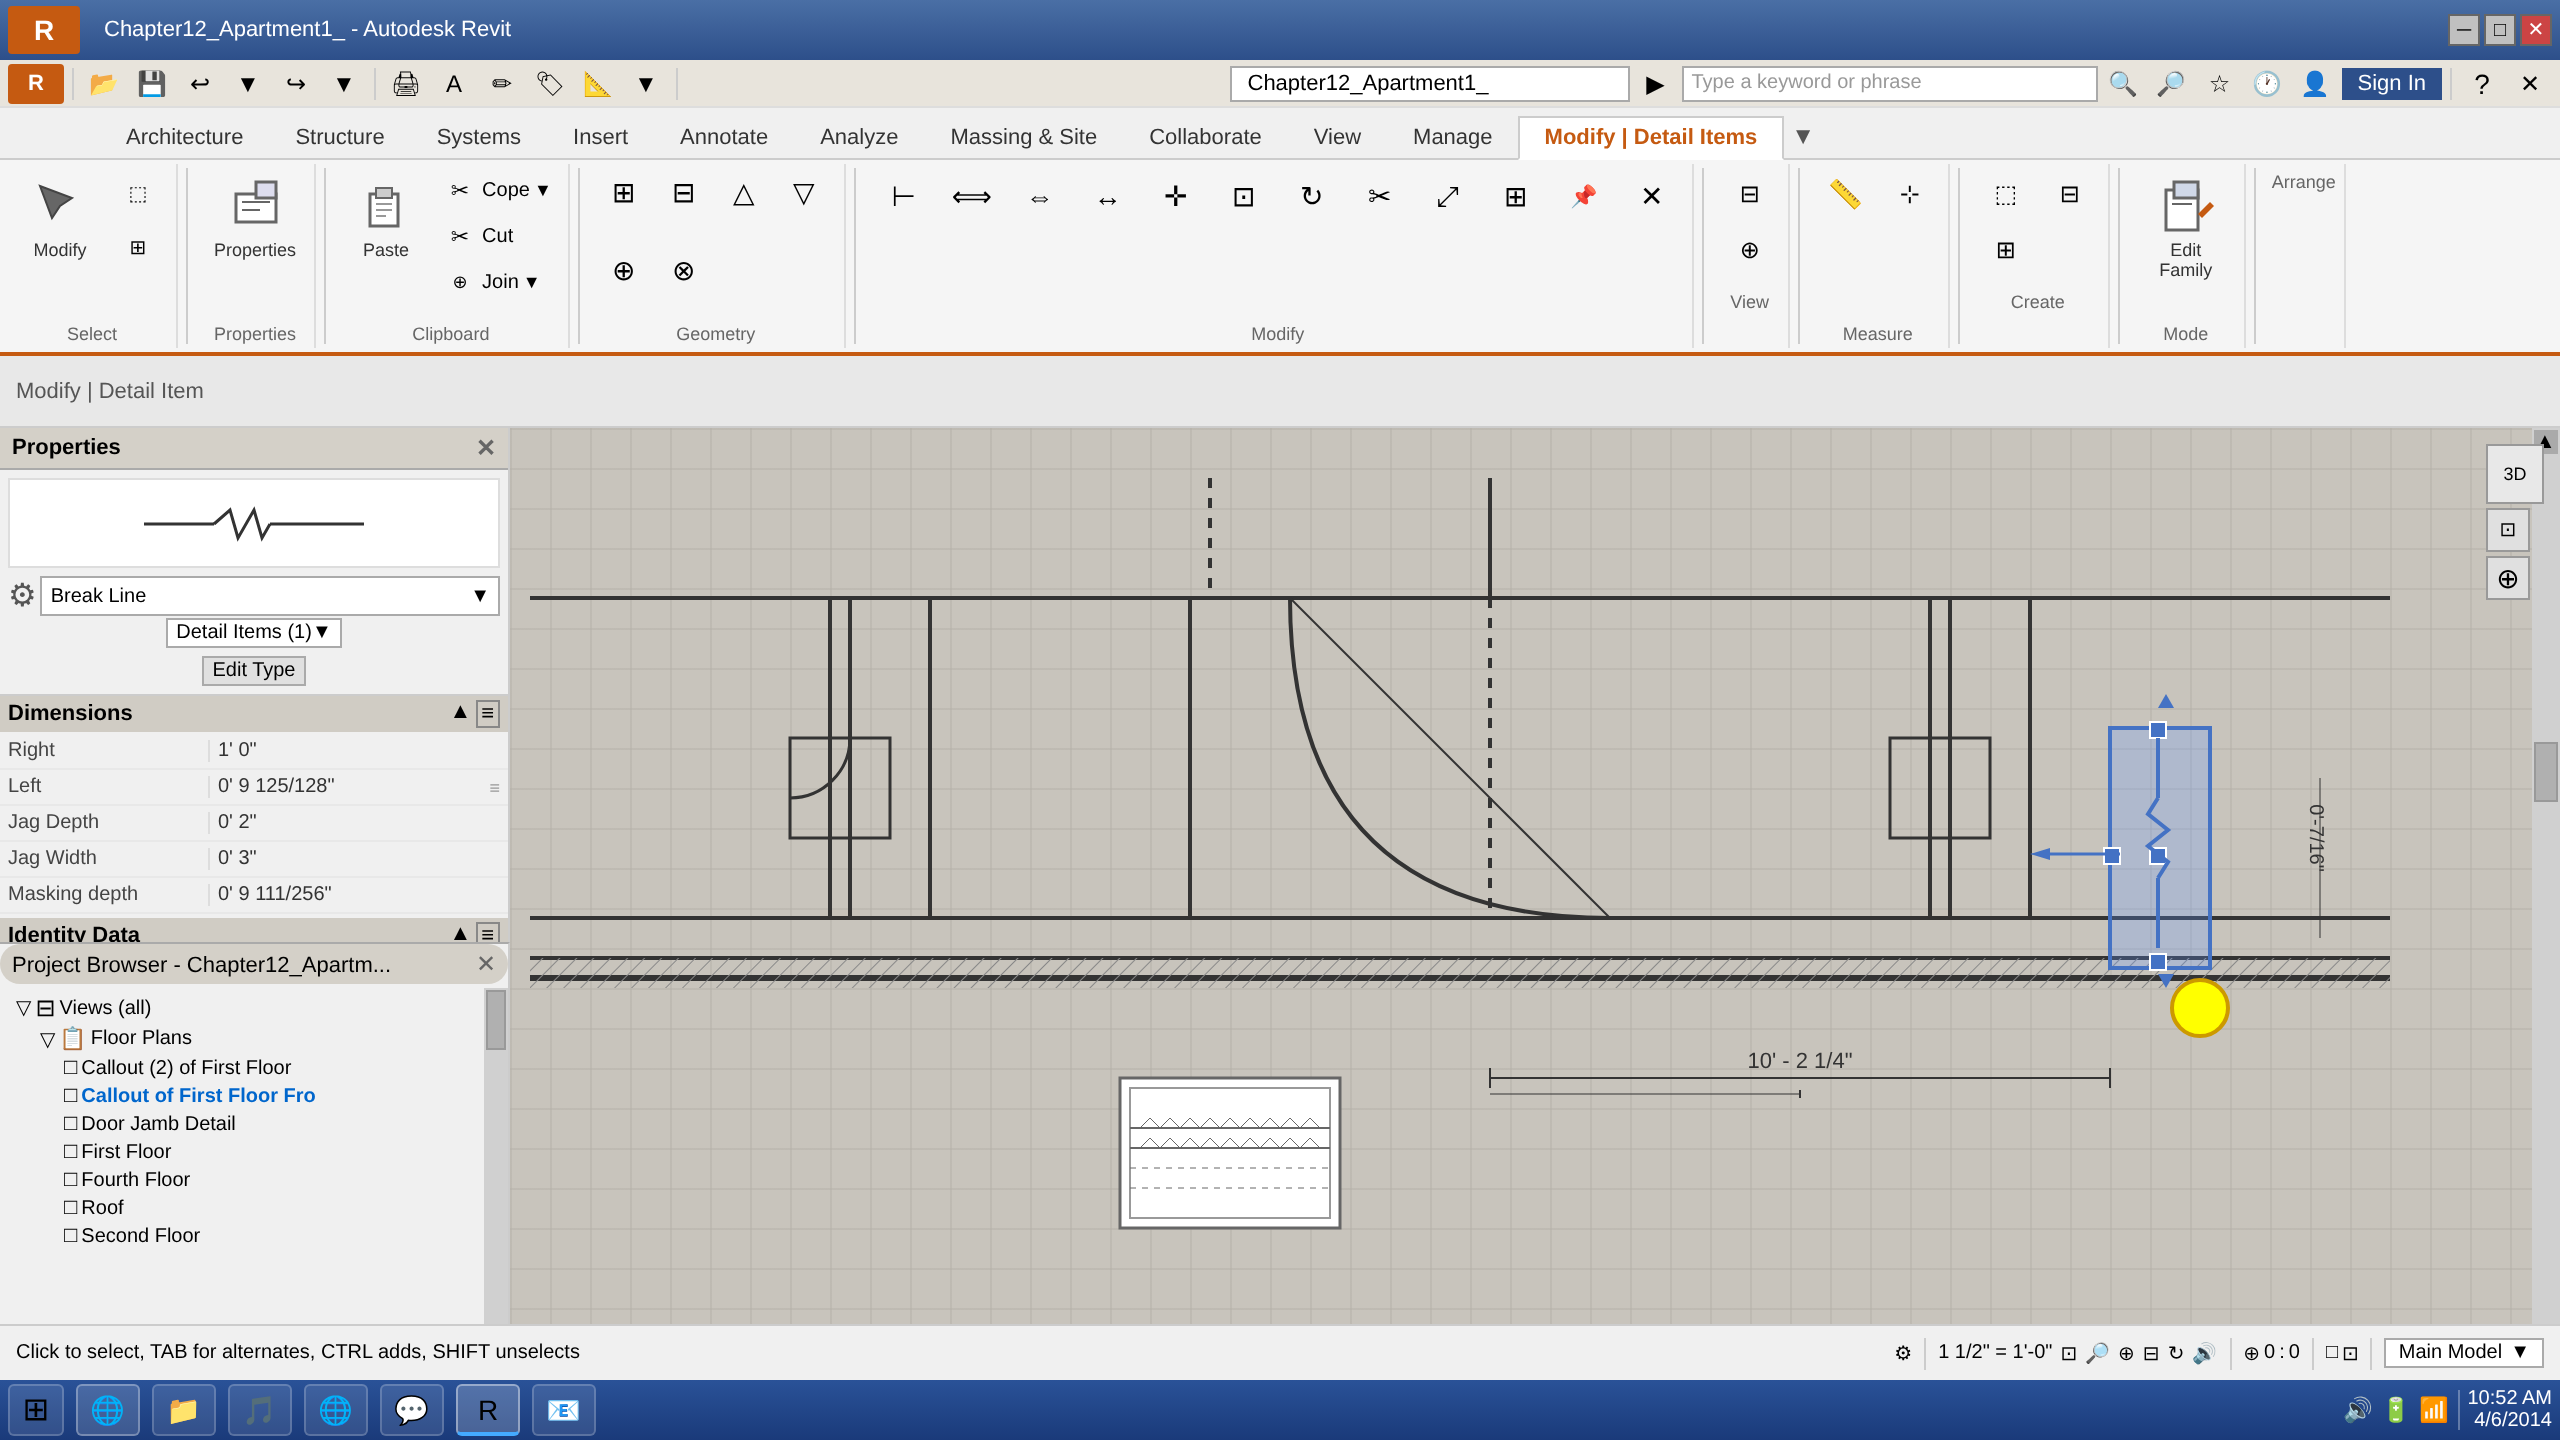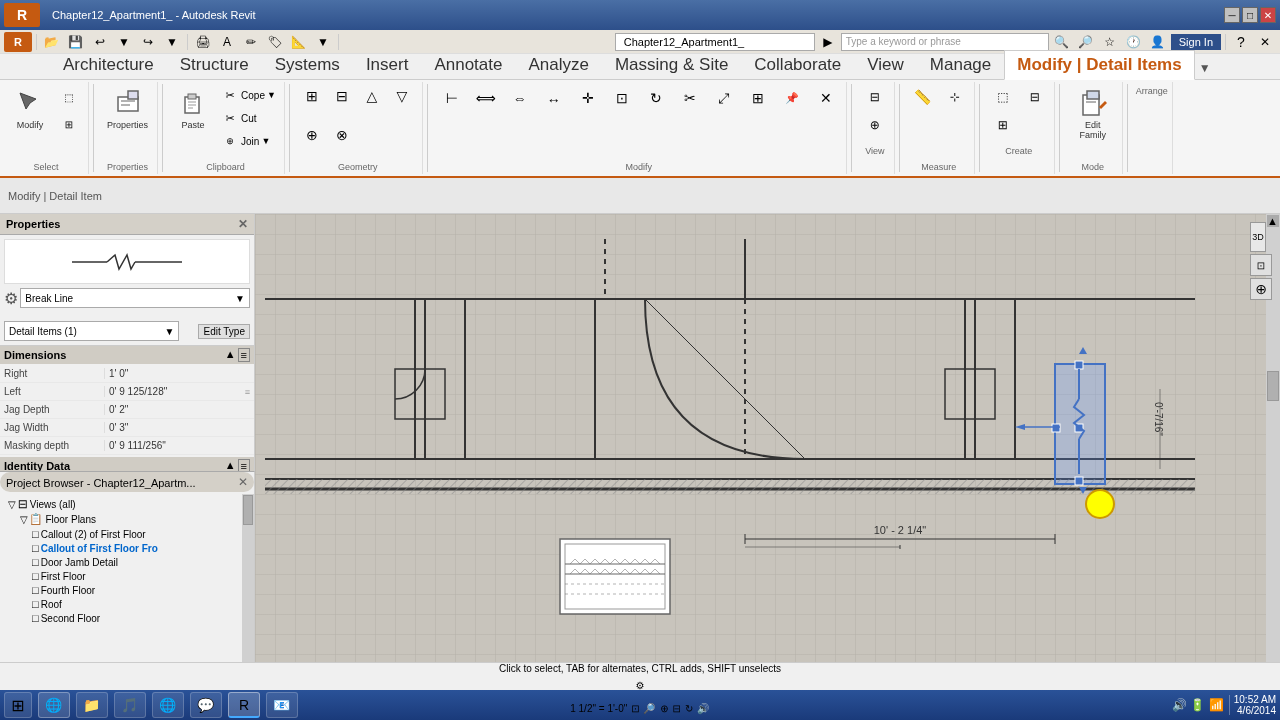--- a/index.html
+++ b/index.html
@@ -6,21 +6,21 @@
     body { font-family: 'Segoe UI', Arial, sans-serif; font-size: 11px; background: #d4d0c8; width: 1280px; height: 720px; overflow: hidden; }
     
     
     #title-bar { height: 30px; background: linear-gradient(to bottom, #4a6fa5, #2d4f8a); display: flex; align-items: center; justify-content: space-between; padding: 0 4px; }
     #title-bar .left { display: flex; align-items: center; gap: 4px; }
     #title-bar .controls { display: flex; gap: 2px; }
     #title-bar .ctrl-btn { width: 16px; height: 16px; background: #c0c0c0; border: 1px solid #666; font-size: 10px; display: flex; align-items: center; justify-content: center; cursor: pointer; }
     
     
     #ribbon-tabs { height: 26px; background: #f0f0f0; border-bottom: 1px solid #ccc; display: flex; align-items: flex-end; padding-left: 50px; }
-    .ribbon-tab { padding: 4px 12px; font-size: 17px; cursor: pointer; border: 1px solid transparent; border-bottom: none; background: transparent; color: #333; }
+    .ribbon-tab { padding: 4px 12px; font-size: 11px; cursor: pointer; border: 1px solid transparent; border-bottom: none; background: transparent; color: #333; }
     .ribbon-tab.active { background: #fff; border-color: #ccc; border-bottom: 1px solid #fff; margin-bottom: -1px; color: #c55a11; font-weight: bold; }
     
     
     #ribbon { height: 98px; background: #f5f5f5; border-bottom: 2px solid #c55a11; display: flex; align-items: stretch; padding: 2px 4px; gap: 2px; overflow: hidden; }
     .ribbon-group { display: flex; flex-direction: column; align-items: center; border-right: 1px solid #ddd; padding: 2px 4px; min-width: fit-content; }
     .ribbon-group-content { display: flex; align-items: flex-start; gap: 2px; flex: 1; }
     .ribbon-group-label { font-size: 9px; color: #666; margin-top: 2px; text-align: center; }
     .ribbon-btn { display: flex; flex-direction: column; align-items: center; padding: 2px 4px; cursor: pointer; border: 1px solid transparent; border-radius: 2px; min-width: 36px; gap: 1px; }
     .ribbon-btn .icon { width: 32px; height: 32px; display: flex; align-items: center; justify-content: center; font-size: 20px; }
     .ribbon-btn .label { font-size: 9px; text-align: center; color: #333; white-space: nowrap; }
@@ -393,21 +393,21 @@
         </div>
         <div style="display:flex;align-items:center;gap:3px;">
           <div style="display:flex;align-items:center;gap:2px;flex:1;">
             <span style="font-size:16px;color:#555;">⚙</span>
             <div style="flex:1;background:white;border:1px solid #aaa;height:20px;padding:1px 4px;font-size:10px;display:flex;align-items:center;justify-content:space-between;cursor:pointer;">
               <span>Break Line</span>
               <span>▼</span>
             </div>
           </div>
         </div>
-        <div style="display:flex;align-items:center;gap:19px;margin-top:13px;">
+        <div style="display:flex;align-items:center;gap:4px;margin-top:1px;flex-direction:column;">
           <div style="flex:1;background:white;border:1px solid #aaa;height:20px;padding:1px 4px;font-size:10px;display:flex;align-items:center;justify-content:space-between;cursor:pointer;">
             <span>Detail Items (1)</span>
             <span>▼</span>
           </div>
           <div style="background:#e0e0e0;border:1px solid #aaa;padding:1px 4px;font-size:10px;cursor:pointer;white-space:nowrap;">Edit Type</div>
         </div>
       </div>
 
       <div style="flex:1;overflow-y:auto;">
 
@@ -550,21 +550,21 @@
         <line x1="5" y1="55" x2="105" y2="55" stroke="#666" stroke-width="0.5" stroke-dasharray="3,3"></line>
 
         <polyline points="10,25 15,20 20,25 25,20 30,25 35,20 40,25 45,20 50,25 55,20 60,25 65,20 70,25 75,20 80,25 85,20 90,25 95,20 100,25" fill="none" stroke="#666" stroke-width="0.5"></polyline>
         <polyline points="10,35 15,30 20,35 25,30 30,35 35,30 40,35 45,30 50,35 55,30 60,35 65,30 70,35 75,30 80,35 85,30 90,35 95,30 100,35" fill="none" stroke="#666" stroke-width="0.5"></polyline>
       </g>
     </svg>
 
     <div class="cursor-yellow" style="left:830px;top:275px;"></div>
 
     <div id="viewport-controls">
-      <div class="vp-ctrl" style="width:16px;height:30px;background:#e8e8e8;font-size:9px;text-align:center;">3D</div>
+      <div class="vp-ctrl" style="width:29px;height:30px;background:#e8e8e8;font-size:9px;text-align:center;">3D</div>
       <div class="vp-ctrl" style="font-size:10px;">⊡</div>
       <div class="vp-ctrl" style="font-size:14px;">⊕</div>
     </div>
 
     <div style="position:absolute;right:0;top:0;width:14px;height:100%;background:#d0d0d0;display:flex;flex-direction:column;align-items:center;">
       <div style="width:12px;height:12px;background:#aaa;margin:1px;">▲</div>
       <div style="flex:1;"></div>
       <div style="width:12px;height:30px;background:#b0b0b0;border:1px solid #999;"></div>
       <div style="flex:2;"></div>
       <div style="width:12px;height:12px;background:#aaa;margin:1px;">▼</div>
@@ -625,21 +625,21 @@
       <span style="font-size:11px;">□</span>
       <span>Second Floor</span>
     </div>
   </div>
 
   <div style="position:absolute;right:0;top:22px;width:12px;bottom:0;background:#d0d0d0;">
     <div style="width:10px;height:30px;background:#b0b0b0;margin:1px;border:1px solid #999;"></div>
   </div>
 </div>
 
-<div id="status-bar" style="position:absolute;bottom:30px;left:0;right:0;height:28px;background:#f0f0f0;border-top:1px solid #ccc;display:flex;align-items:center;padding:0 8px;gap:6px;font-size:10px;z-index:10;flex-direction:column;">
+<div id="status-bar" style="position:absolute;bottom:30px;left:0;right:0;height:28px;background:#f0f0f0;border-top:1px solid #ccc;display:flex;align-items:center;padding:0 8px;gap:6px;font-size:10px;z-index:10;">
   <div style="flex:1;">Click to select, TAB for alternates, CTRL adds, SHIFT unselects</div>
   <div>⚙</div>
   <div style="width:1px;height:16px;background:#ccc;"></div>
 
   <div style="display:flex;align-items:center;gap:4px;">
     <span>1 1/2" = 1'-0"</span>
     <span style="font-size:10px;">⊡</span>
     <span style="font-size:10px;">🔎</span>
     <span style="font-size:10px;">⊕</span>
     <span style="font-size:10px;">⊟</span>

